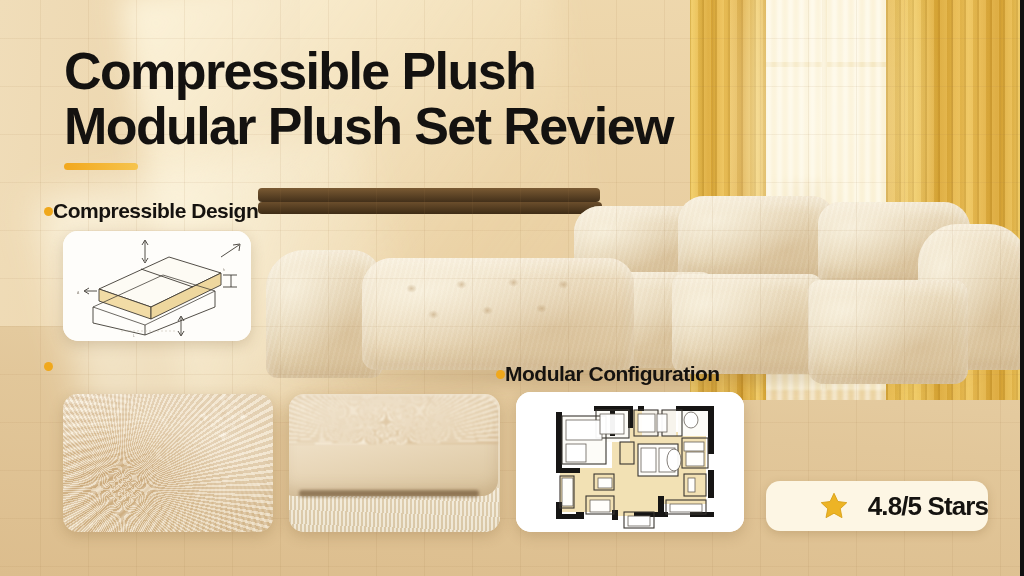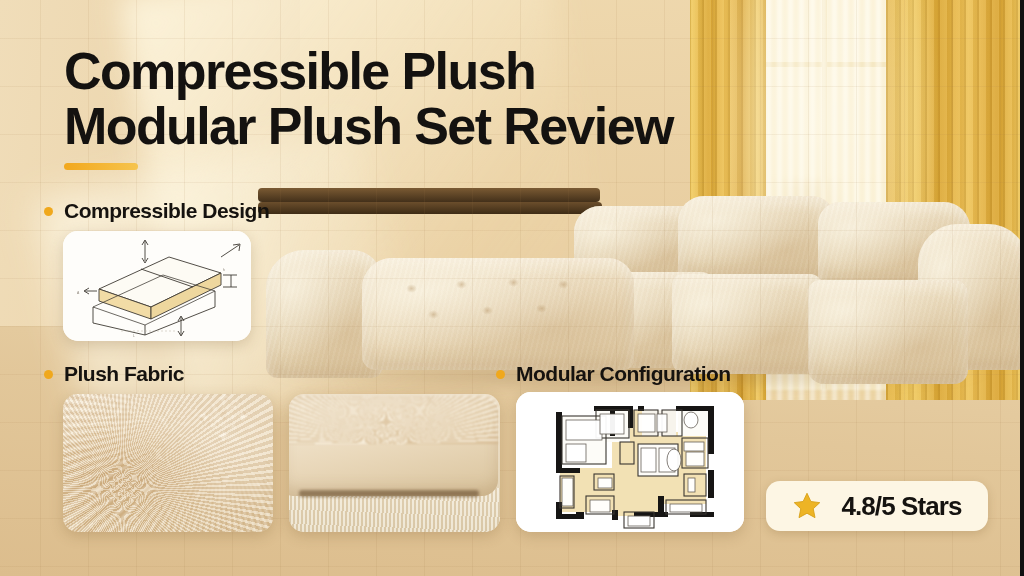--- a/index.html
+++ b/index.html
@@ -247,21 +247,21 @@
     width: 74px; height: 7px;
     border-radius: 4px;
     background: linear-gradient(90deg, #f2a81d, #f6c44e);
   }
 
   
   .flabel {
     position: absolute;
     display: flex;
     align-items: center;
-    gap: 11px;
+    gap: 0;
     white-space: nowrap;
   }
   .fdot {
     width: 9px; height: 9px;
     border-radius: 50%;
     background: #f0a81c;
     flex: none;
   }
   .ftext {
     font-size: 21px;
@@ -367,21 +367,21 @@
   
   #rating-badge {
     position: absolute;
     left: 766px; top: 481px;
     width: 222px; height: 50px;
     border-radius: 14px;
     background: #fdf6e4;
     box-shadow: 0 3px 10px rgba(120,88,40,0.22);
     display: flex;
     align-items: center;
-    justify-content: center;
+    justify-content: flex-end;
     gap: 19px;
   }
   #rating-badge .star { width: 30px; height: 30px; display: block; }
   .rating-text {
     font-size: 26px;
     font-weight: 800;
     letter-spacing: -0.9px;
     color: #151310;
   }
 </style>
@@ -506,21 +506,20 @@
         <text x="70" y="106">L</text>
       </g>
       <g stroke="#b9b1a3" stroke-width="0.5">
         <line x1="58" y1="100" x2="112" y2="100" stroke-dasharray="2 2"></line>
       </g>
     </svg>
   </div>
 
   <div class="flabel" id="label-plush">
     <span class="fdot"></span>
-    <span class="ftext">Plush Fabric</span>
   </div>
 
   <div class="card" id="card-fabric-1">
     <div class="fur1">
       <div class="strands"></div>
       <div class="strands2"></div>
     </div>
   </div>
 
   <div class="card" id="card-fabric-2">

